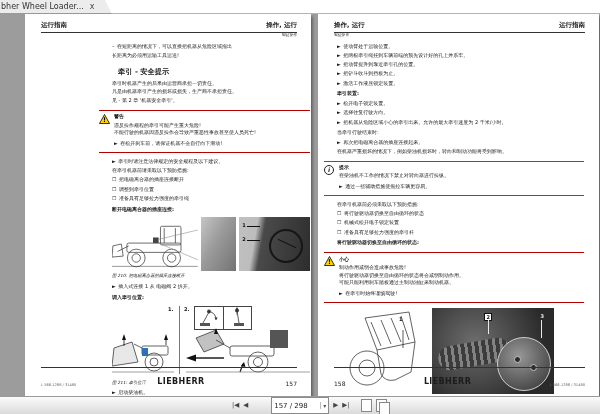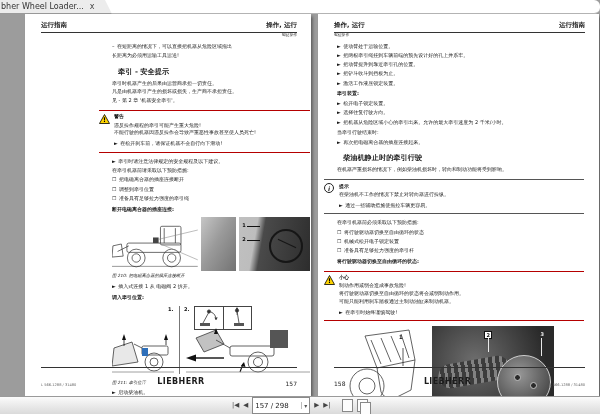--- a/index.html
+++ b/index.html
@@ -1,19 +1,19 @@
 <!DOCTYPE html>
 <html><head>
 <meta charset="utf-8">
 <style>
   html,body{margin:0;padding:0;}
   .canvas{position:relative;width:600px;height:414px;background:#9c9c9c;overflow:hidden;
     font-family:"DejaVu Sans","Liberation Sans",sans-serif;color:#1c1c1c;}
   
-  .tabbar{position:absolute;top:0;left:0;right:0;height:13px;background:#ffffff;border-bottom:1px solid #b5b5b5;border-radius:6px;}
+  .tabbar{position:absolute;top:0;left:0;right:0;height:13px;background:#ffffff;border-bottom:1px solid #b5b5b5;}
   .tab{position:absolute;left:0;top:0;width:112px;height:13px;background:#ececec;border-bottom:1px solid #9a9a9a;
     clip-path:polygon(0 0,calc(100% - 7px) 0,100% 100%,0 100%);display:flex;align-items:center;}
   .tab-title{font-size:8px;color:#333;white-space:nowrap;overflow:hidden;max-width:84px;padding-left:1px;}
   .tab-close{font-size:8px;color:#444;margin-left:6px;line-height:8px;}
   
   .page{position:absolute;top:14px;height:382px;background:#fff;box-shadow:1.5px 1.5px 3px rgba(0,0,0,.45);}
   .page-left{left:25px;width:286px;}
   .page-right{left:318px;width:281px;}
   .hdr{position:absolute;top:7px;left:16px;right:14px;display:flex;justify-content:space-between;
     border-bottom:1px solid #333;padding-bottom:2px;font-size:6.5px;font-weight:bold;}
@@ -65,21 +65,21 @@
   .docnum{font-size:3.6px;color:#666;}
   .pnum{font-size:6px;}
   .logo{font-size:8px;font-weight:bold;letter-spacing:0.4px;font-family:"DejaVu Sans",sans-serif;}
   .logo-wrap{line-height:1;}
   
   .btoolbar{position:absolute;left:0;right:0;bottom:0;height:17px;background:linear-gradient(#fbfbfb,#dadada);
     border-top:1px solid #9a9a9a;}
   .navgroup{position:absolute;left:232px;top:2px;display:flex;align-items:center;gap:4px;height:13px;}
   .navbtn{font-size:6.5px;color:#444;line-height:13px;cursor:default;}
   .pagebox{width:52px;height:11px;background:#fff;border:1px solid #8a8a8a;display:flex;align-items:center;
-    justify-content:space-between;padding:2px 2px;font-size:7px;color:#222;}
+    justify-content:space-between;padding:2px 2px;font-size:7px;color:#222;margin-left:19px;}
   .pagebox .dd{font-size:6px;color:#555;border-left:1px solid #bbb;padding-left:2px;}
   .viewicon{width:9px;height:11px;background:#fdfdfd;border:1px solid #888;position:relative;}
   .viewicon.double::after{content:"";position:absolute;left:2px;top:2px;width:9px;height:11px;
     background:#fdfdfd;border:1px solid #888;}
   svg{display:block;}
 </style>
 </head>
 <body>
 
 <div class="canvas">
@@ -305,21 +305,20 @@
         <span class="g">►</span>
         <span>把机器从危险区域小心的牵引出来。允许的最大牵引速度为 2 千米/小时。</span>
         </div>
 
       <div class="plain">当牵引行驶结束时:</div>
       <div class="li">
         <span class="g">►</span>
         <span>再次把电磁离合器的插座连接起来。</span>
         </div>
 
-      <h3>柴油机静止时的牵引行驶</h3>
       <div class="p">在机器严重损坏的情况下，例如柴油机损坏时，转向和制动功能将受到影响。</div>
 
       <div class="alert gray">
         <span class="aicon">
           <span class="info-circle">i</span>
         </span>
         <div class="atitle">提示</div>
         <div>在柴油机不工作的情况下禁止对转向器进行操纵。</div>
         <div class="li">
           <span class="g">►</span>

